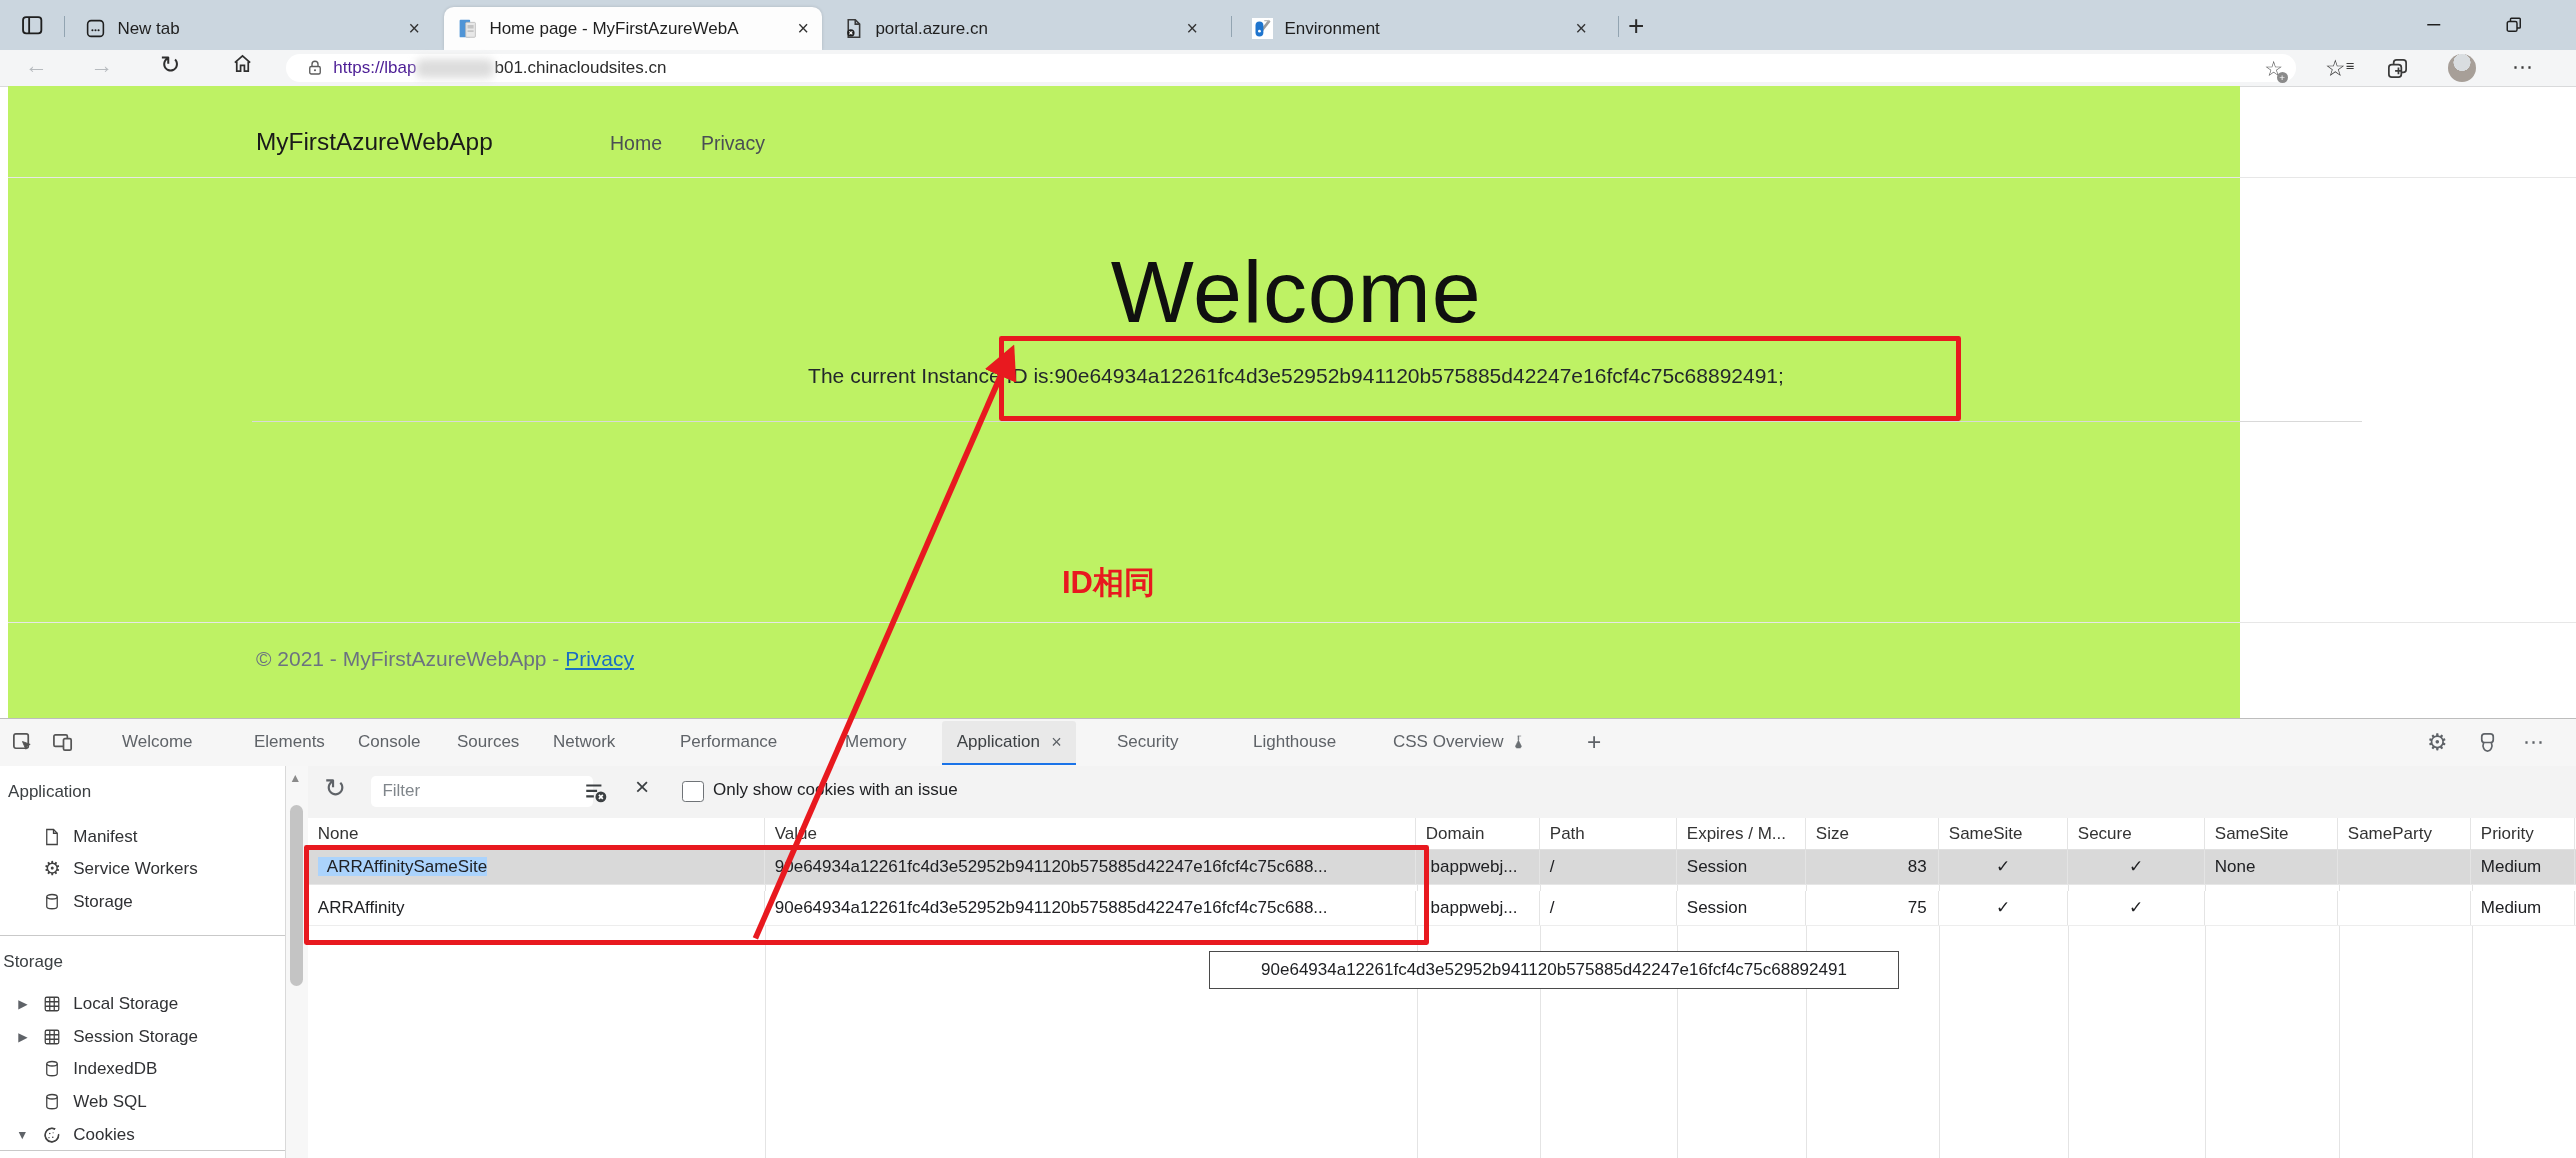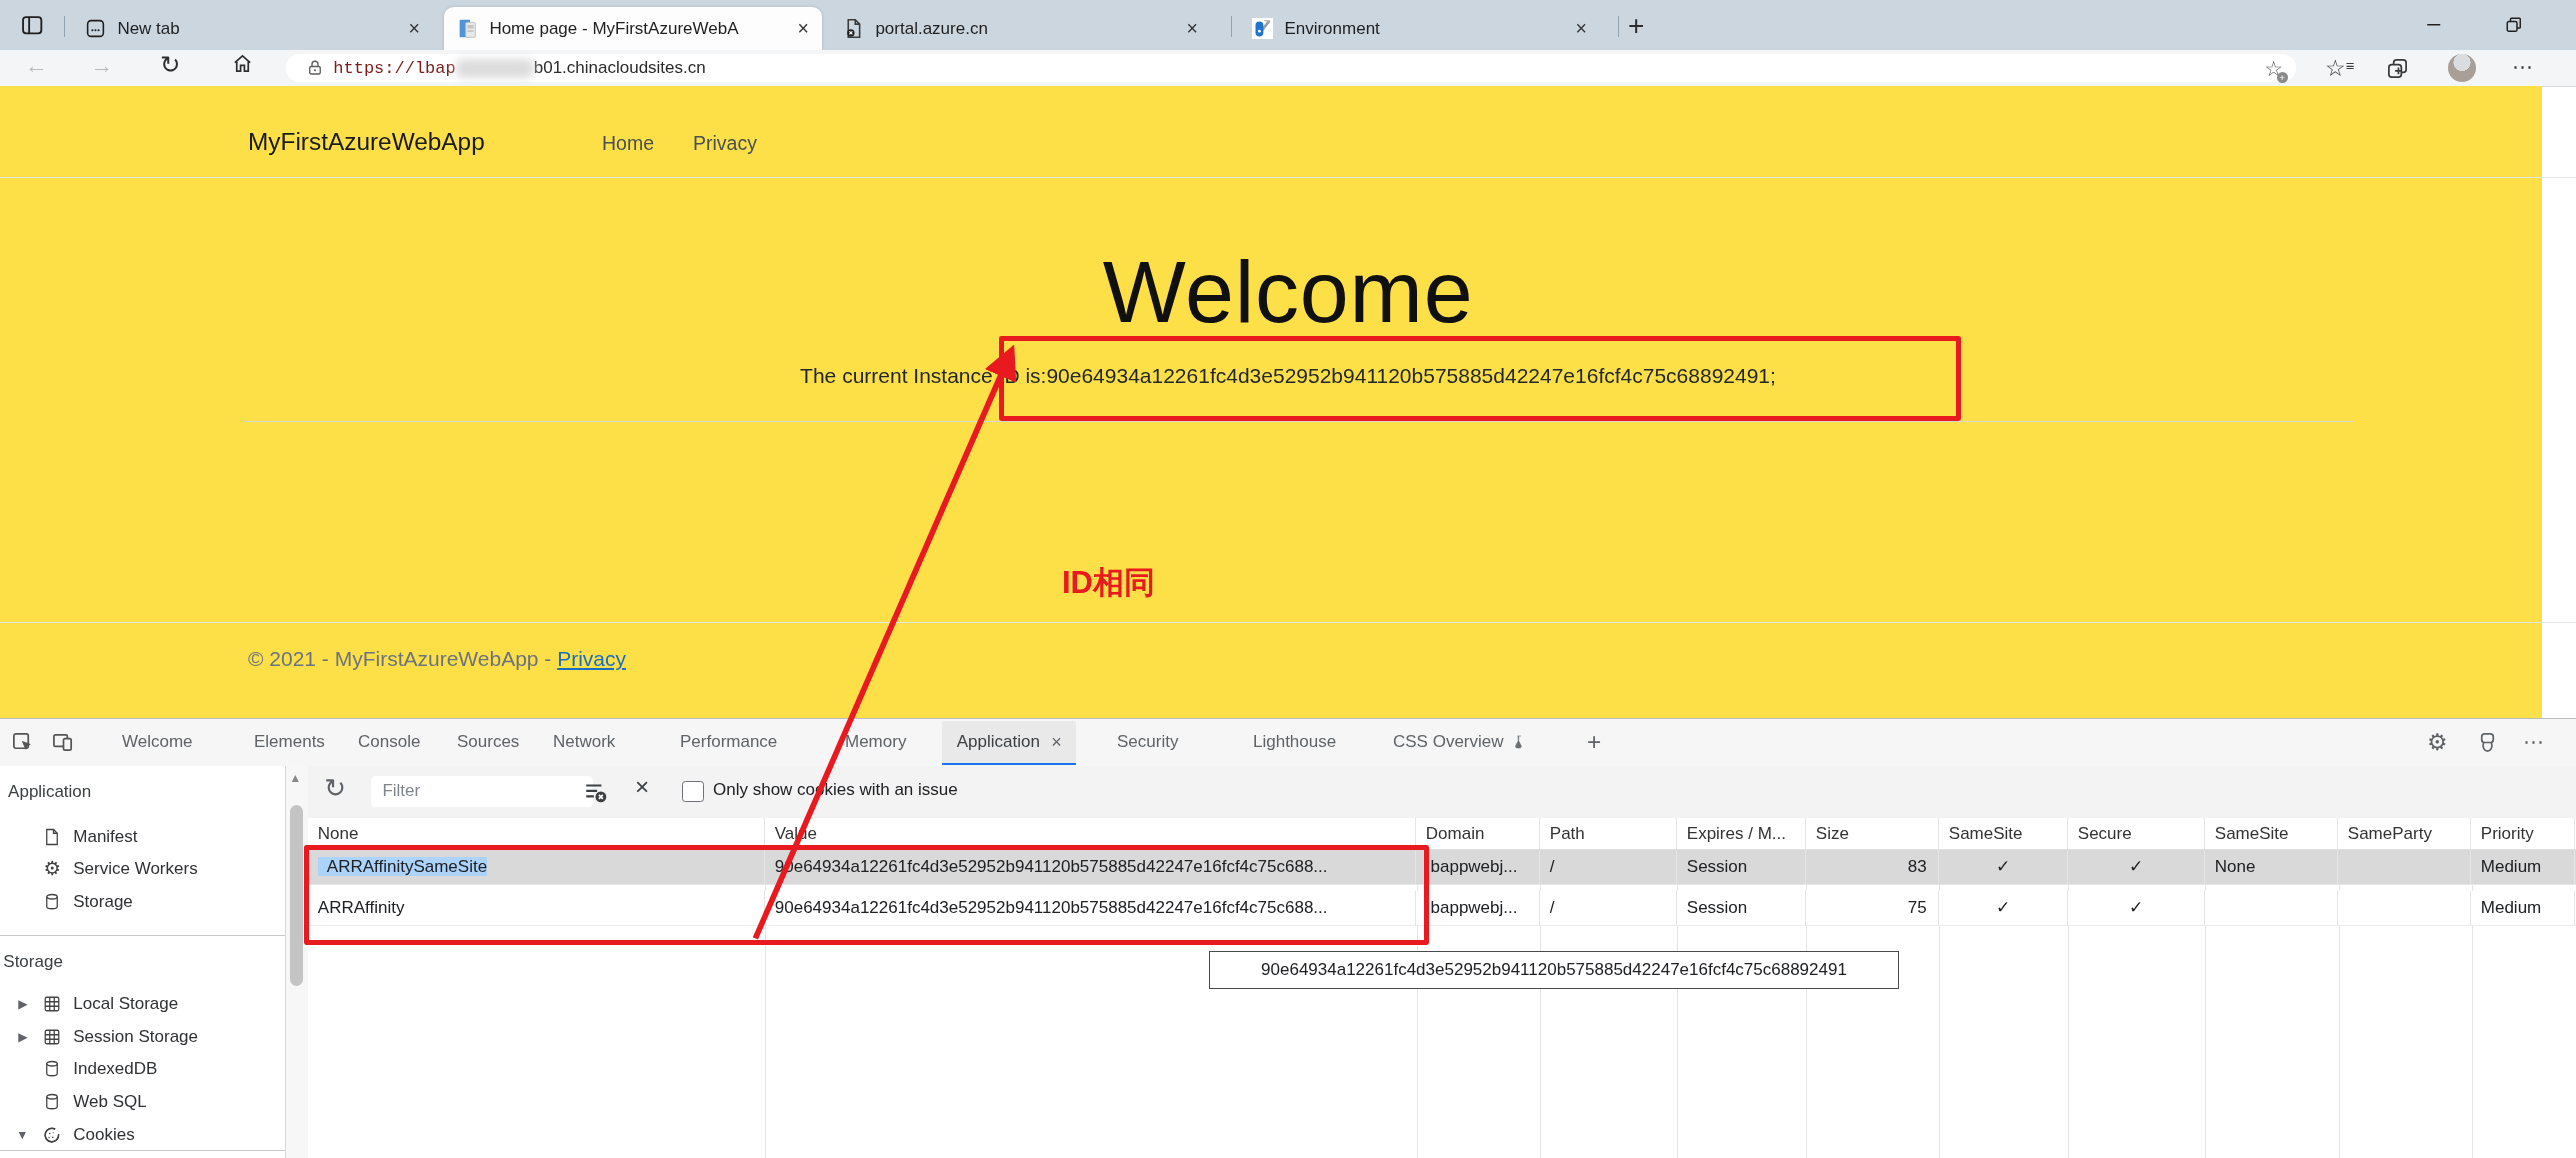--- a/index.html
+++ b/index.html
@@ -17,26 +17,26 @@
   .favicon{width:21px;height:21px;margin:0 11.4px 0 13px;flex:0 0 auto;}
   .newtab-plus{position:absolute;left:1628px;top:9.8px;font-size:28px;color:#2b2b2b;font-weight:300;}
   .winctl{position:absolute;top:0;width:50px;height:50px;display:flex;align-items:center;justify-content:center;color:#1f1f1f;}
 
   
   .toolbar{position:absolute;left:0;top:50px;width:2576px;height:36px;background:#f4f5f6;border-bottom:0.8px solid #d9dadb;}
   .navbtn{position:absolute;top:1.6px;font-size:23px;color:#2f2f2f;}
   .navbtn.disabled{color:#b7bbbf;}
   .urlbar{position:absolute;left:286px;top:4.1px;width:2010px;height:28px;background:#fff;border-radius:14px;display:flex;align-items:center;}
   .urltext{font-size:17px;color:#2b2b2b;white-space:nowrap;}
-  .urltext .scheme{color:#7f1d1d;font-family:Liberation Mono, monospace;}
+  .urltext .scheme{color:#4c1d95;}
   .redact{display:inline-block;width:78px;height:19.5px;background:#dcdcdc;border-radius:6.5px;filter:blur(4.1px);vertical-align:middle;}
   .pillstar{position:absolute;right:11.4px;top:2.4px;}
 
   
-  .page{position:absolute;left:0;top:86px;width:2542px;height:632px;background:#fde047;}
+  .page{position:absolute;left:8px;top:86px;width:2232px;height:632px;background:#bef264;}
   .pnav{position:absolute;left:0;top:31px;width:2576px;height:60px;border-bottom:0.8px solid #e7e7e7;}
   .brand{position:absolute;left:248px;top:11.4px;font-size:24.4px;color:#1a1a1a;}
   .pnav-link{position:absolute;top:14.7px;font-size:19.5px;color:#4a4f54;text-decoration:none;}
   .welcome{position:absolute;left:0;top:155px;width:2576px;text-align:center;font-size:88px;font-weight:100;color:#101010;letter-spacing:0.8px;}
   .instance{position:absolute;left:0;top:278px;width:2576px;text-align:center;font-size:21px;color:#23272b;}
   .page-hr{position:absolute;left:244px;top:335px;width:2110px;height:0.8px;background:#d9d9d9;}
   .learn{position:absolute;left:0;top:379px;width:2576px;text-align:center;font-size:21px;color:#23272b;}
   a.bluelink{color:#1b6ec2;text-decoration:underline;}
   .pfooter{position:absolute;left:0;top:536px;width:2576px;height:95px;border-top:0.8px solid #e7e7e7;}
   .pfooter .copy{position:absolute;left:248px;top:24.4px;font-size:21px;color:#6b7280;}

